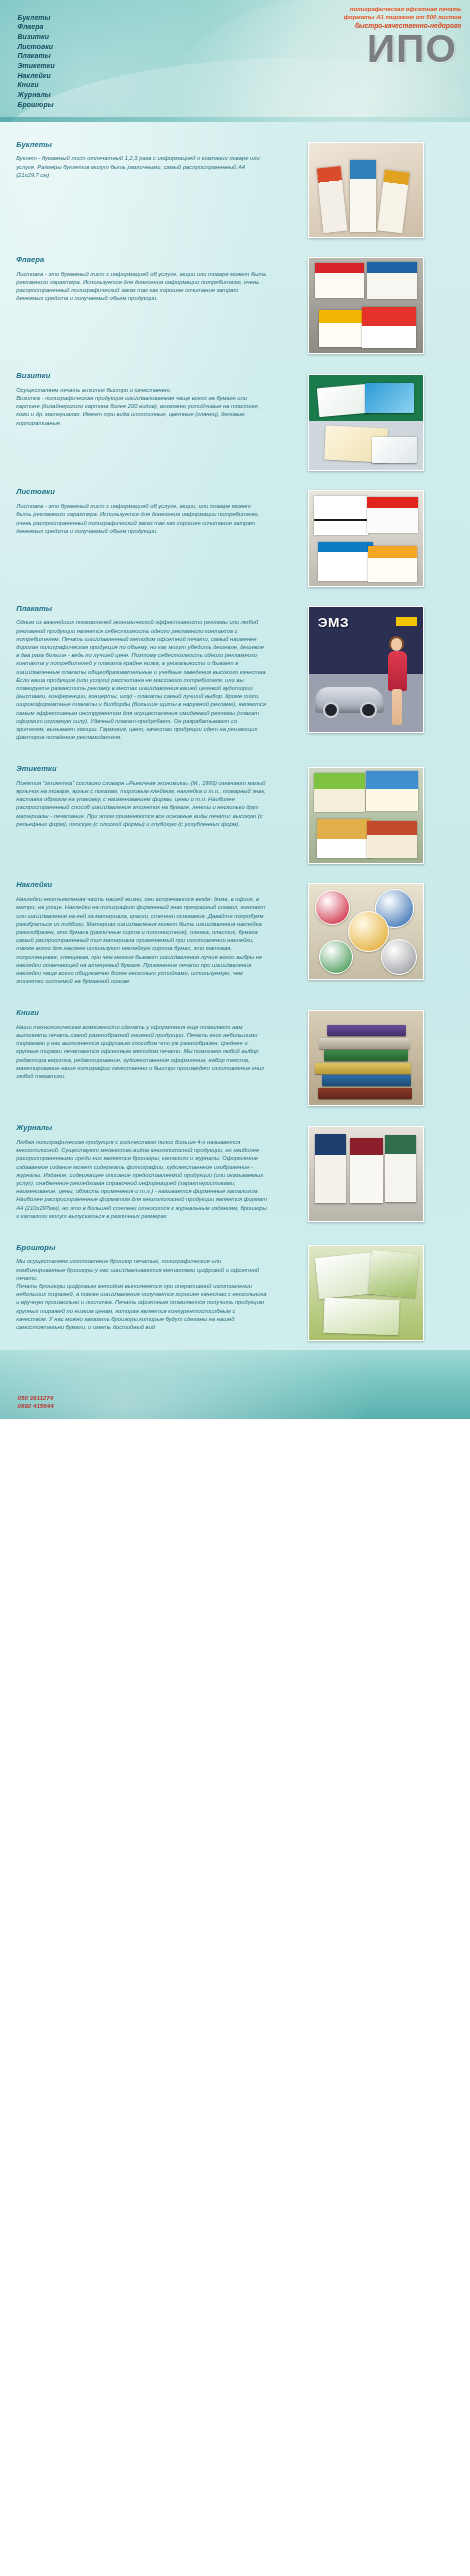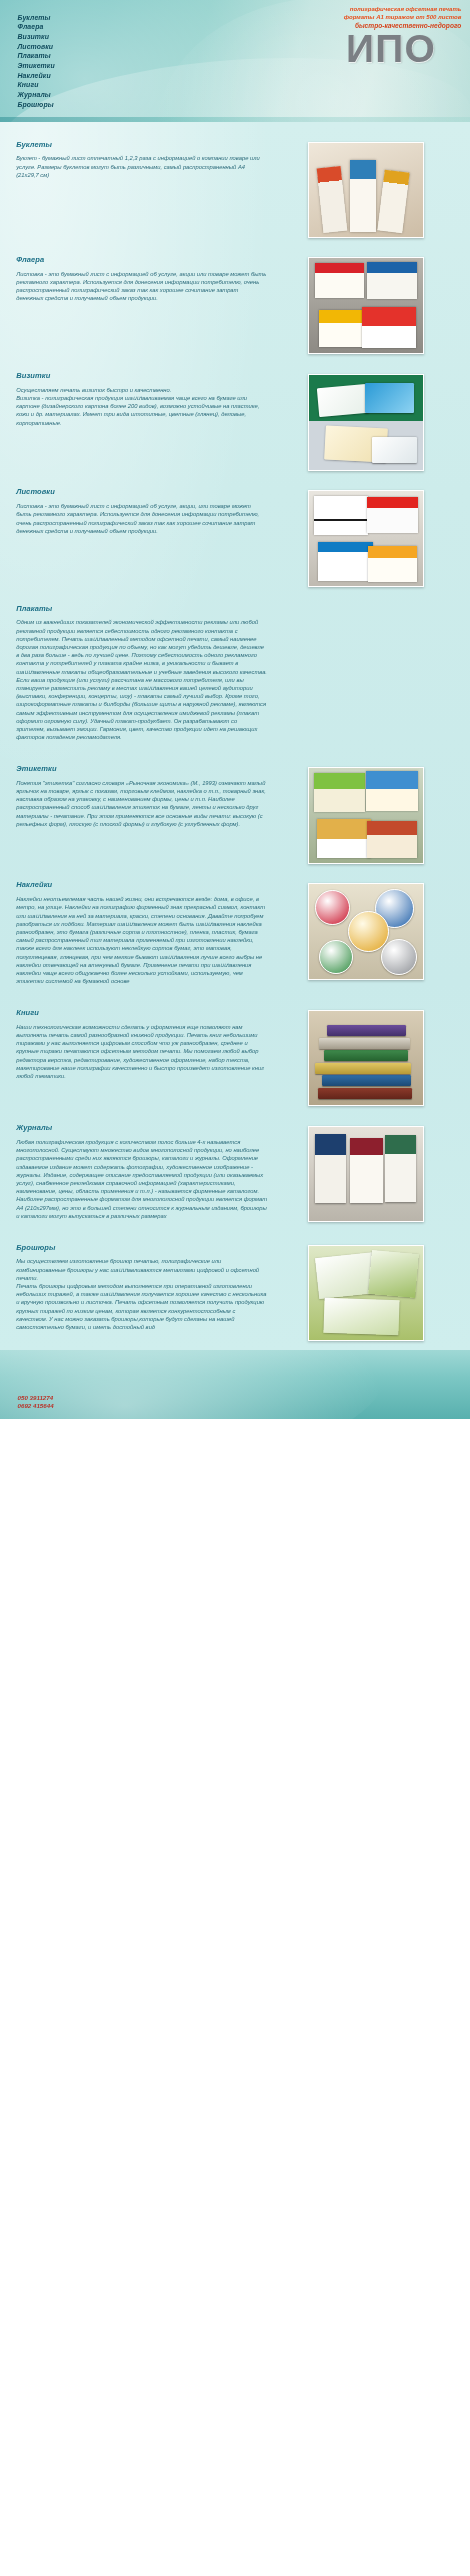--- a/index.html
+++ b/index.html
@@ -87,21 +87,21 @@
     font-size: 6px;
     line-height: 8.1px;
   }
   .tagline .tl2 {
     color: #d6431b;
     font-size: 6.6px;
     margin-top: 0.6px;
   }
   .logo {
     position: absolute;
-    right: 34px;
+    right: 13px;
     top: 29px;
     z-index: 6;
     font-size: 39px;
     line-height: 39px;
     font-weight: bold;
     color: #7b7f84;
     letter-spacing: 1.2px;
     text-shadow: 0.6px 0.6px 0 rgba(255,255,255,.7), 1.2px 1.2px 1.9px rgba(0,0,0,.18);
   }
   .header-band {
@@ -415,20 +415,35 @@
         </div>
       </div>
     </section>
     <div class="sep"></div>
 
     <section class="section" id="plakaty">
       <div class="sec-text">
         <h2 class="sec-title">Плакаты</h2>
         <p class="sec-body">Одним из важнейших показателей экономической эффективности рекламы или любой рекламной продукции является себестоимость одного рекламного контакта с потребителем. Печать шаստавленный методом офсетной печати, самый наименее дорогая полиграфическая продукция по объему, но как могут убедить дешевле, дешевле в два раза больше - ведь по лучшей цене. Поэтому себестоимость одного рекламного контакта у потребителей у плаката крайне низка, в уникальности и бывает в шаստавленные плакаты общеобразовательные и учебные заведения высокого качества. Если ваша продукция (или услуги) рассчитана не массового потребителя, или вы планируете разместить рекламу в местах шаստавления вашей целевой аудитории (выставки, конференции, концерты, шоу) - плакаты самый лучший выбор. Кроме того, широкоформатные плакаты и билборды (большие щиты в наружной рекламе), являются самым эффективным инструментом для осуществления имиджевой рекламы (плакат оформит огромную силу). Удачный плакат-продукбает. Он разрабатывают со зрителем, вызывает эмоции. Гармония, цвет, качество продукции идет на решающих факторов попадения рекламодателя.</p>
       </div>
+      <div class="sec-media">
+        <div class="photo">
+          <div class="photo-inner ph-plakaty">
+            <span class="logo3d">ЭМЗ</span>
+            <span class="strip"></span>
+            <span class="car"></span>
+            <span class="girl">
+                <span class="hair"></span>
+                <span class="head"></span>
+                <span class="dress"></span>
+                <span class="legs"></span>
+              </span>
+          </div>
+        </div>
+      </div>
     </section>
     <div class="sep"></div>
 
     <section class="section" id="etiketki">
       <div class="sec-text">
         <h2 class="sec-title">Этикетки</h2>
         <p class="sec-body">Понятия "этикетка" согласно словаря «Рыночная экономика» (М., 1993) означают малый ярлычок на товаре, ярлык с показам, торговым клеймом, наклейка о т.п., товарный знак, наставка образом на упаковку, с наименованием фирмы, цены и т.п. Наиболее распространенный способ шаստавления этикеток на бумаге, ленты и несколько друг материалы - печатание. При этом применяются все основные виды печати: высокую (с рельефных форм), плоскую (с плоской формы) и глубокую (с углубленных форм).</p>
       </div>
       <div class="sec-media">
         <div class="photo">

